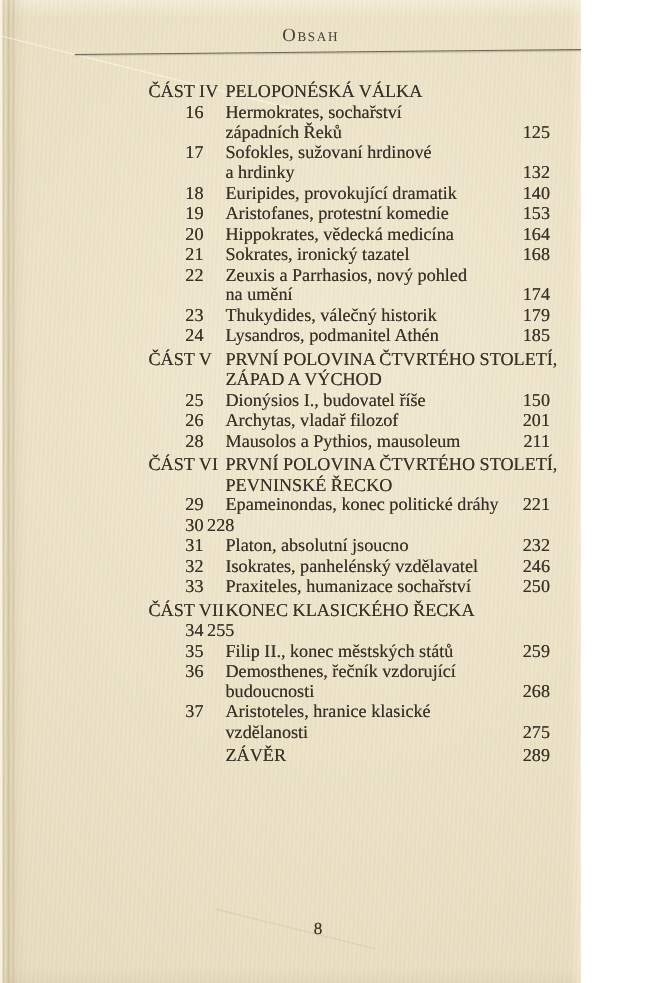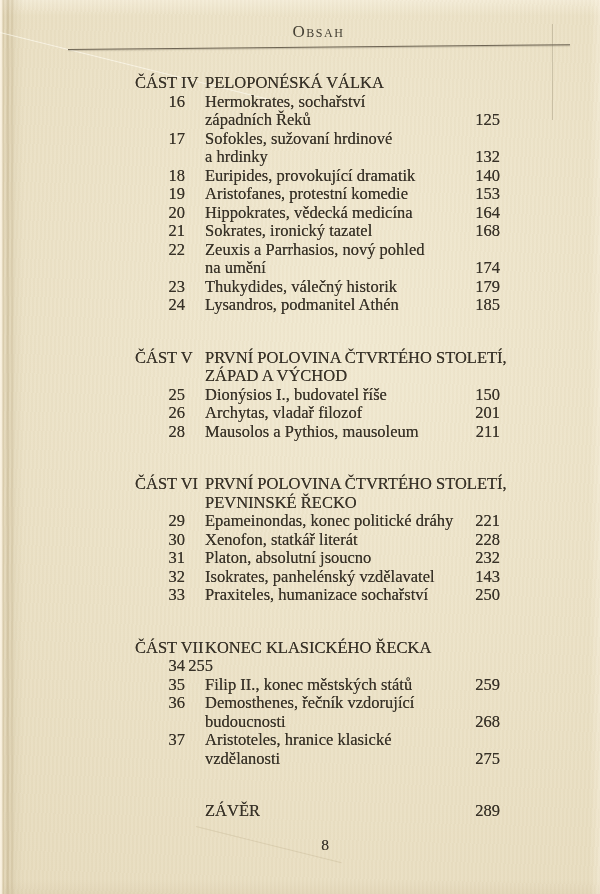--- a/index.html
+++ b/index.html
@@ -1,20 +1,20 @@
 <!DOCTYPE html>
 <html lang="cs"><head>
 <meta charset="utf-8">
 <style>
   html, body { margin: 0; padding: 0; }
   body { width: 600px; }
 
   .page {
     position: relative;
-    width: 600px;
+    width: 528px;
     height: 894px;
     overflow: hidden;
     font-family: "Liberation Serif", "DejaVu Serif", serif;
     color: #373127;
     background-color: #ece2c6;
     background-image:
       
       repeating-linear-gradient(93deg, rgba(160,140,100,0.035) 0 2px, rgba(255,255,255,0.03) 2px 4px),
       
       linear-gradient(180deg, rgba(252,246,232,0.5) 0px, rgba(252,246,232,0) 16px),
@@ -95,21 +95,21 @@
   .toc {
     position: absolute;
     left: 135px; top: 74px;
     width: 365px;
     font-size: 16.5px;
     line-height: 18.5px;
     text-shadow: 0 0 0.5px rgba(55,49,39,0.75);
   }
 
   .row { display: flex; align-items: stretch; }
-  .part-row, .closing-row { margin-top: 34px; }
+  .part-row, .closing-row { margin-top: 3px; }
   .part-row.first { margin-top: 0; }
 
   .col-num {
     flex: none;
     width: 50px;
     text-align: right;
     align-self: flex-start;
   }
   .col-num.part-label {
     text-align: right;
@@ -272,38 +272,35 @@
       </div>
       <div class="row entry-row">
         <span class="col-num">29</span>
         <span class="col-title">
           <span class="tline">Epameinondas, konec politické dráhy</span>
         </span>
         <span class="col-page">221</span>
       </div>
       <div class="row entry-row">
         <span class="col-num">30</span>
-        <span class="col-title">
-          <span class="tline">Xenofon, statkář literát</span>
-        </span>
         <span class="col-page">228</span>
       </div>
       <div class="row entry-row">
         <span class="col-num">31</span>
         <span class="col-title">
           <span class="tline">Platon, absolutní jsoucno</span>
         </span>
         <span class="col-page">232</span>
       </div>
       <div class="row entry-row">
         <span class="col-num">32</span>
         <span class="col-title">
           <span class="tline">Isokrates, panhelénský vzdělavatel</span>
         </span>
-        <span class="col-page">143</span>
+        <span class="col-page">246</span>
       </div>
       <div class="row entry-row">
         <span class="col-num">33</span>
         <span class="col-title">
           <span class="tline">Praxiteles, humanizace sochařství</span>
         </span>
         <span class="col-page">250</span>
       </div>
       <div class="row part-row">
         <span class="col-num part-label">ČÁST VII</span>

